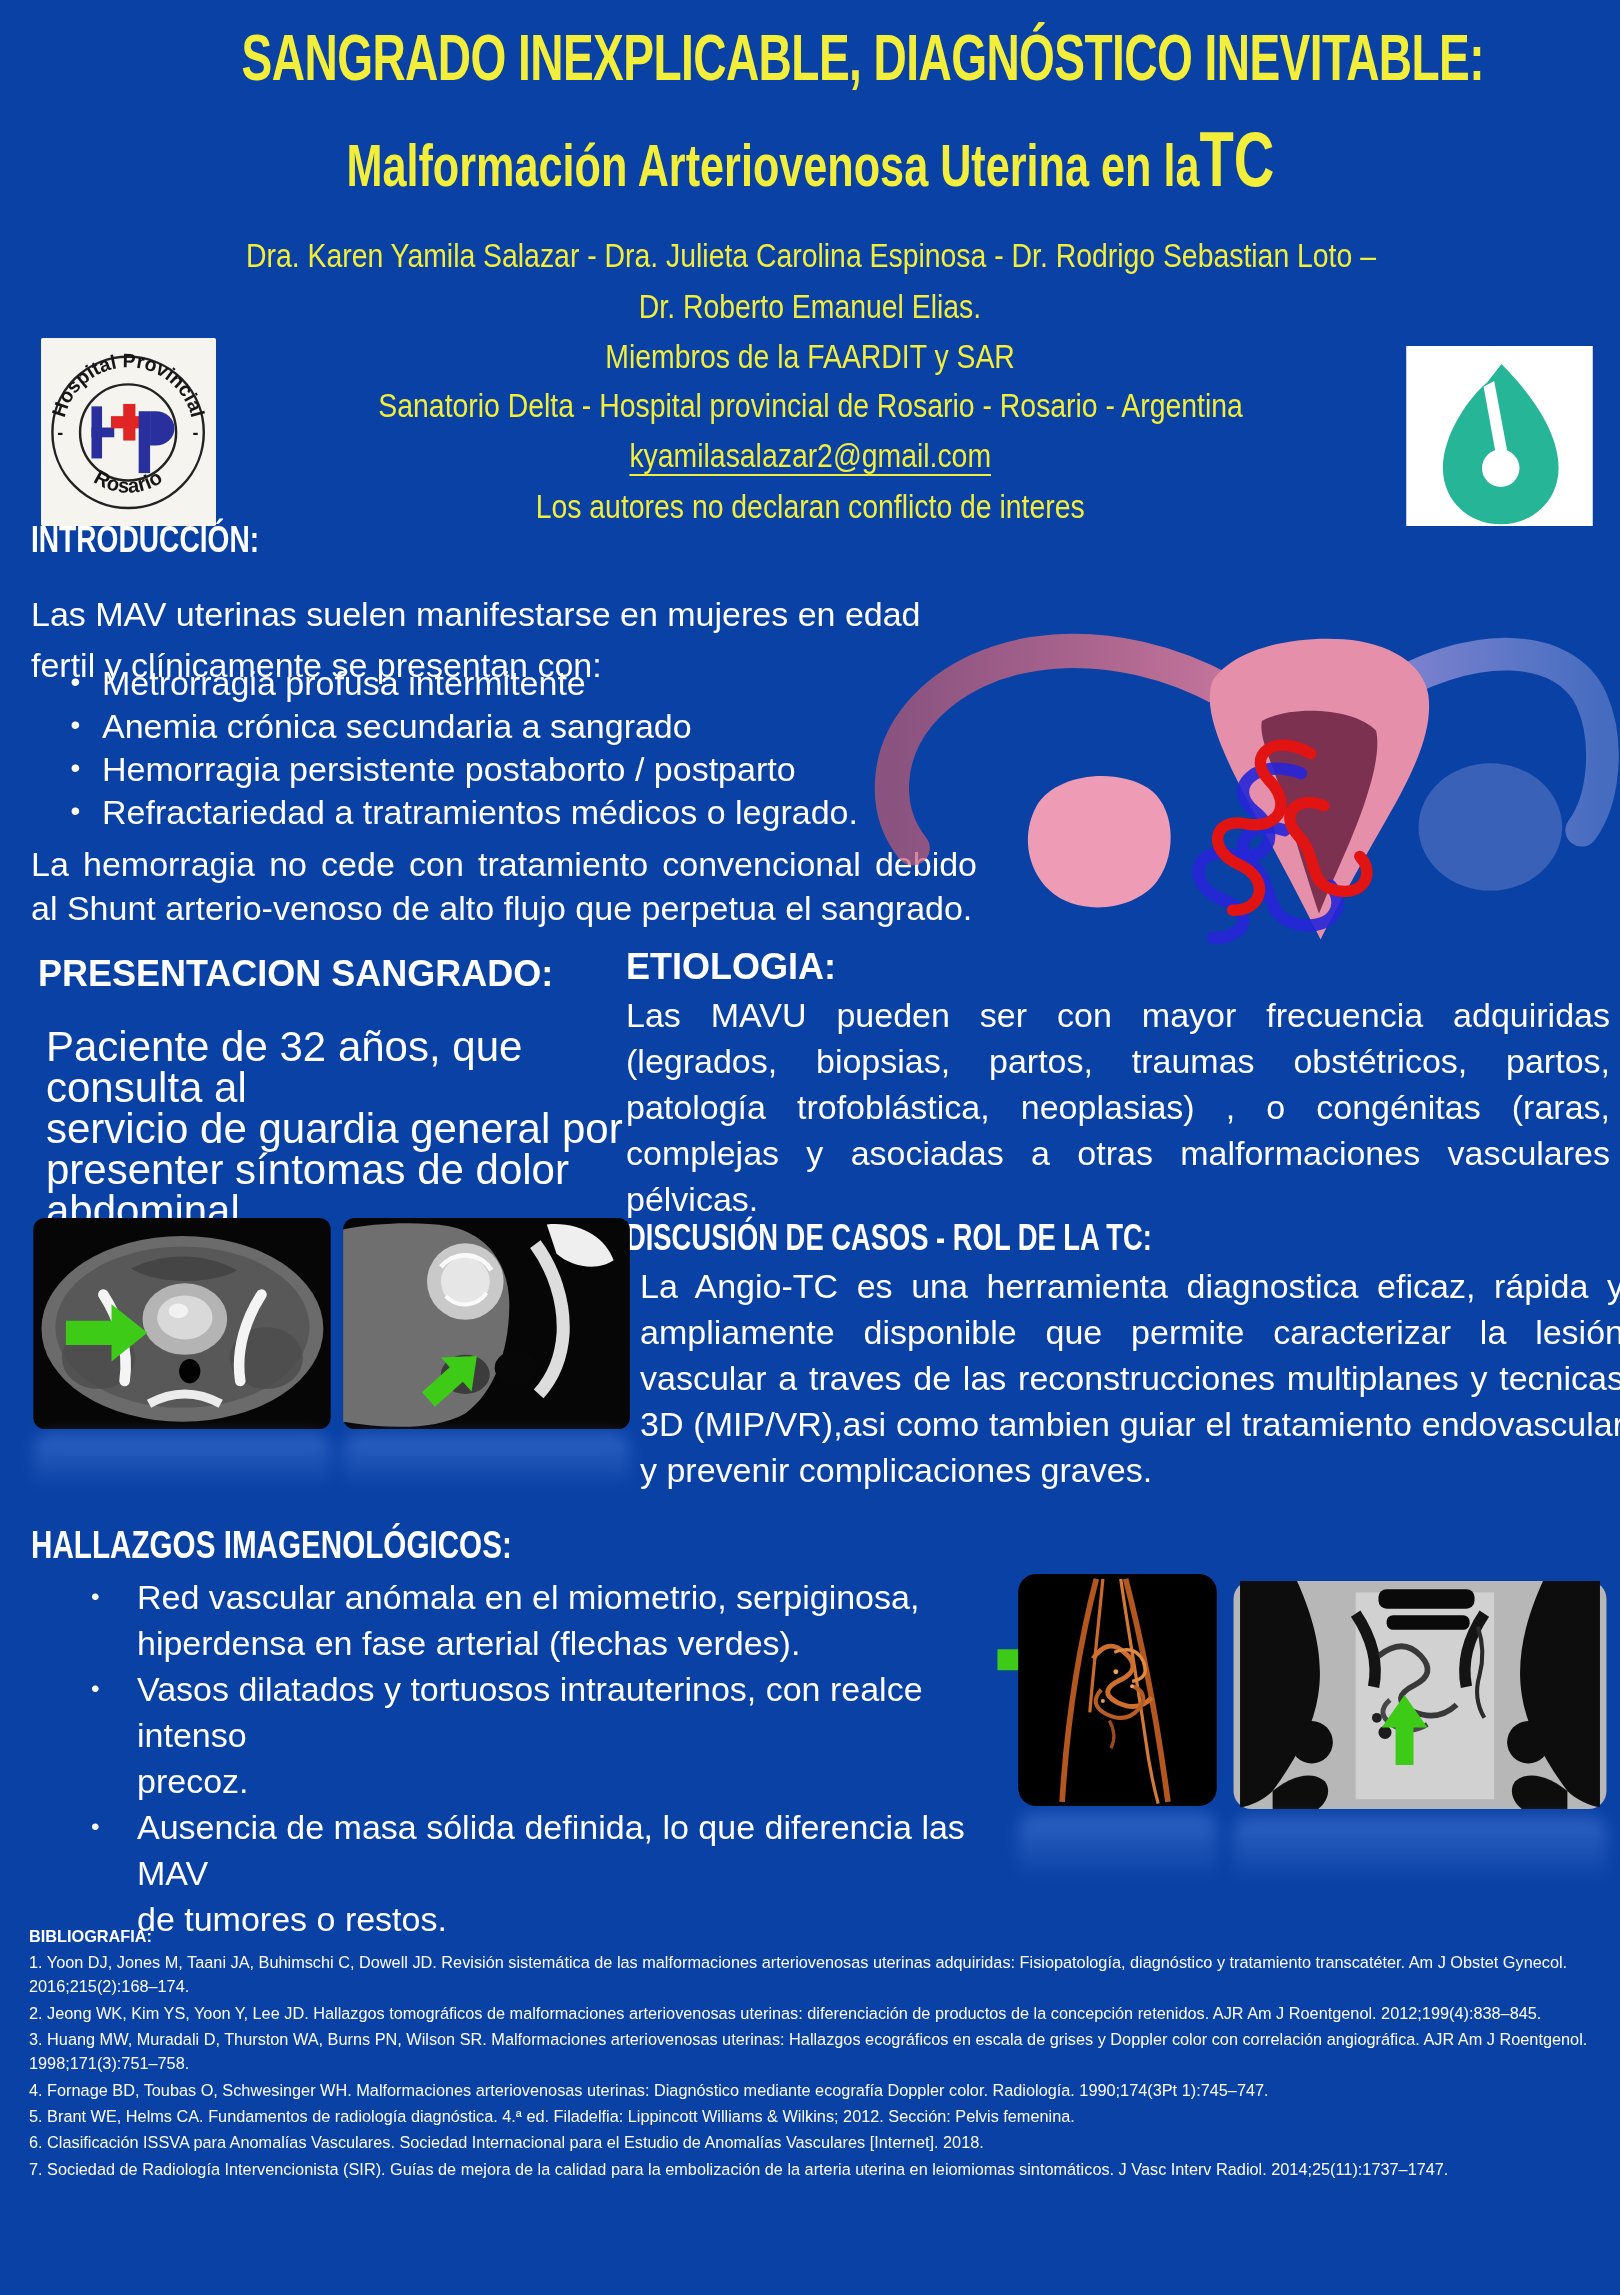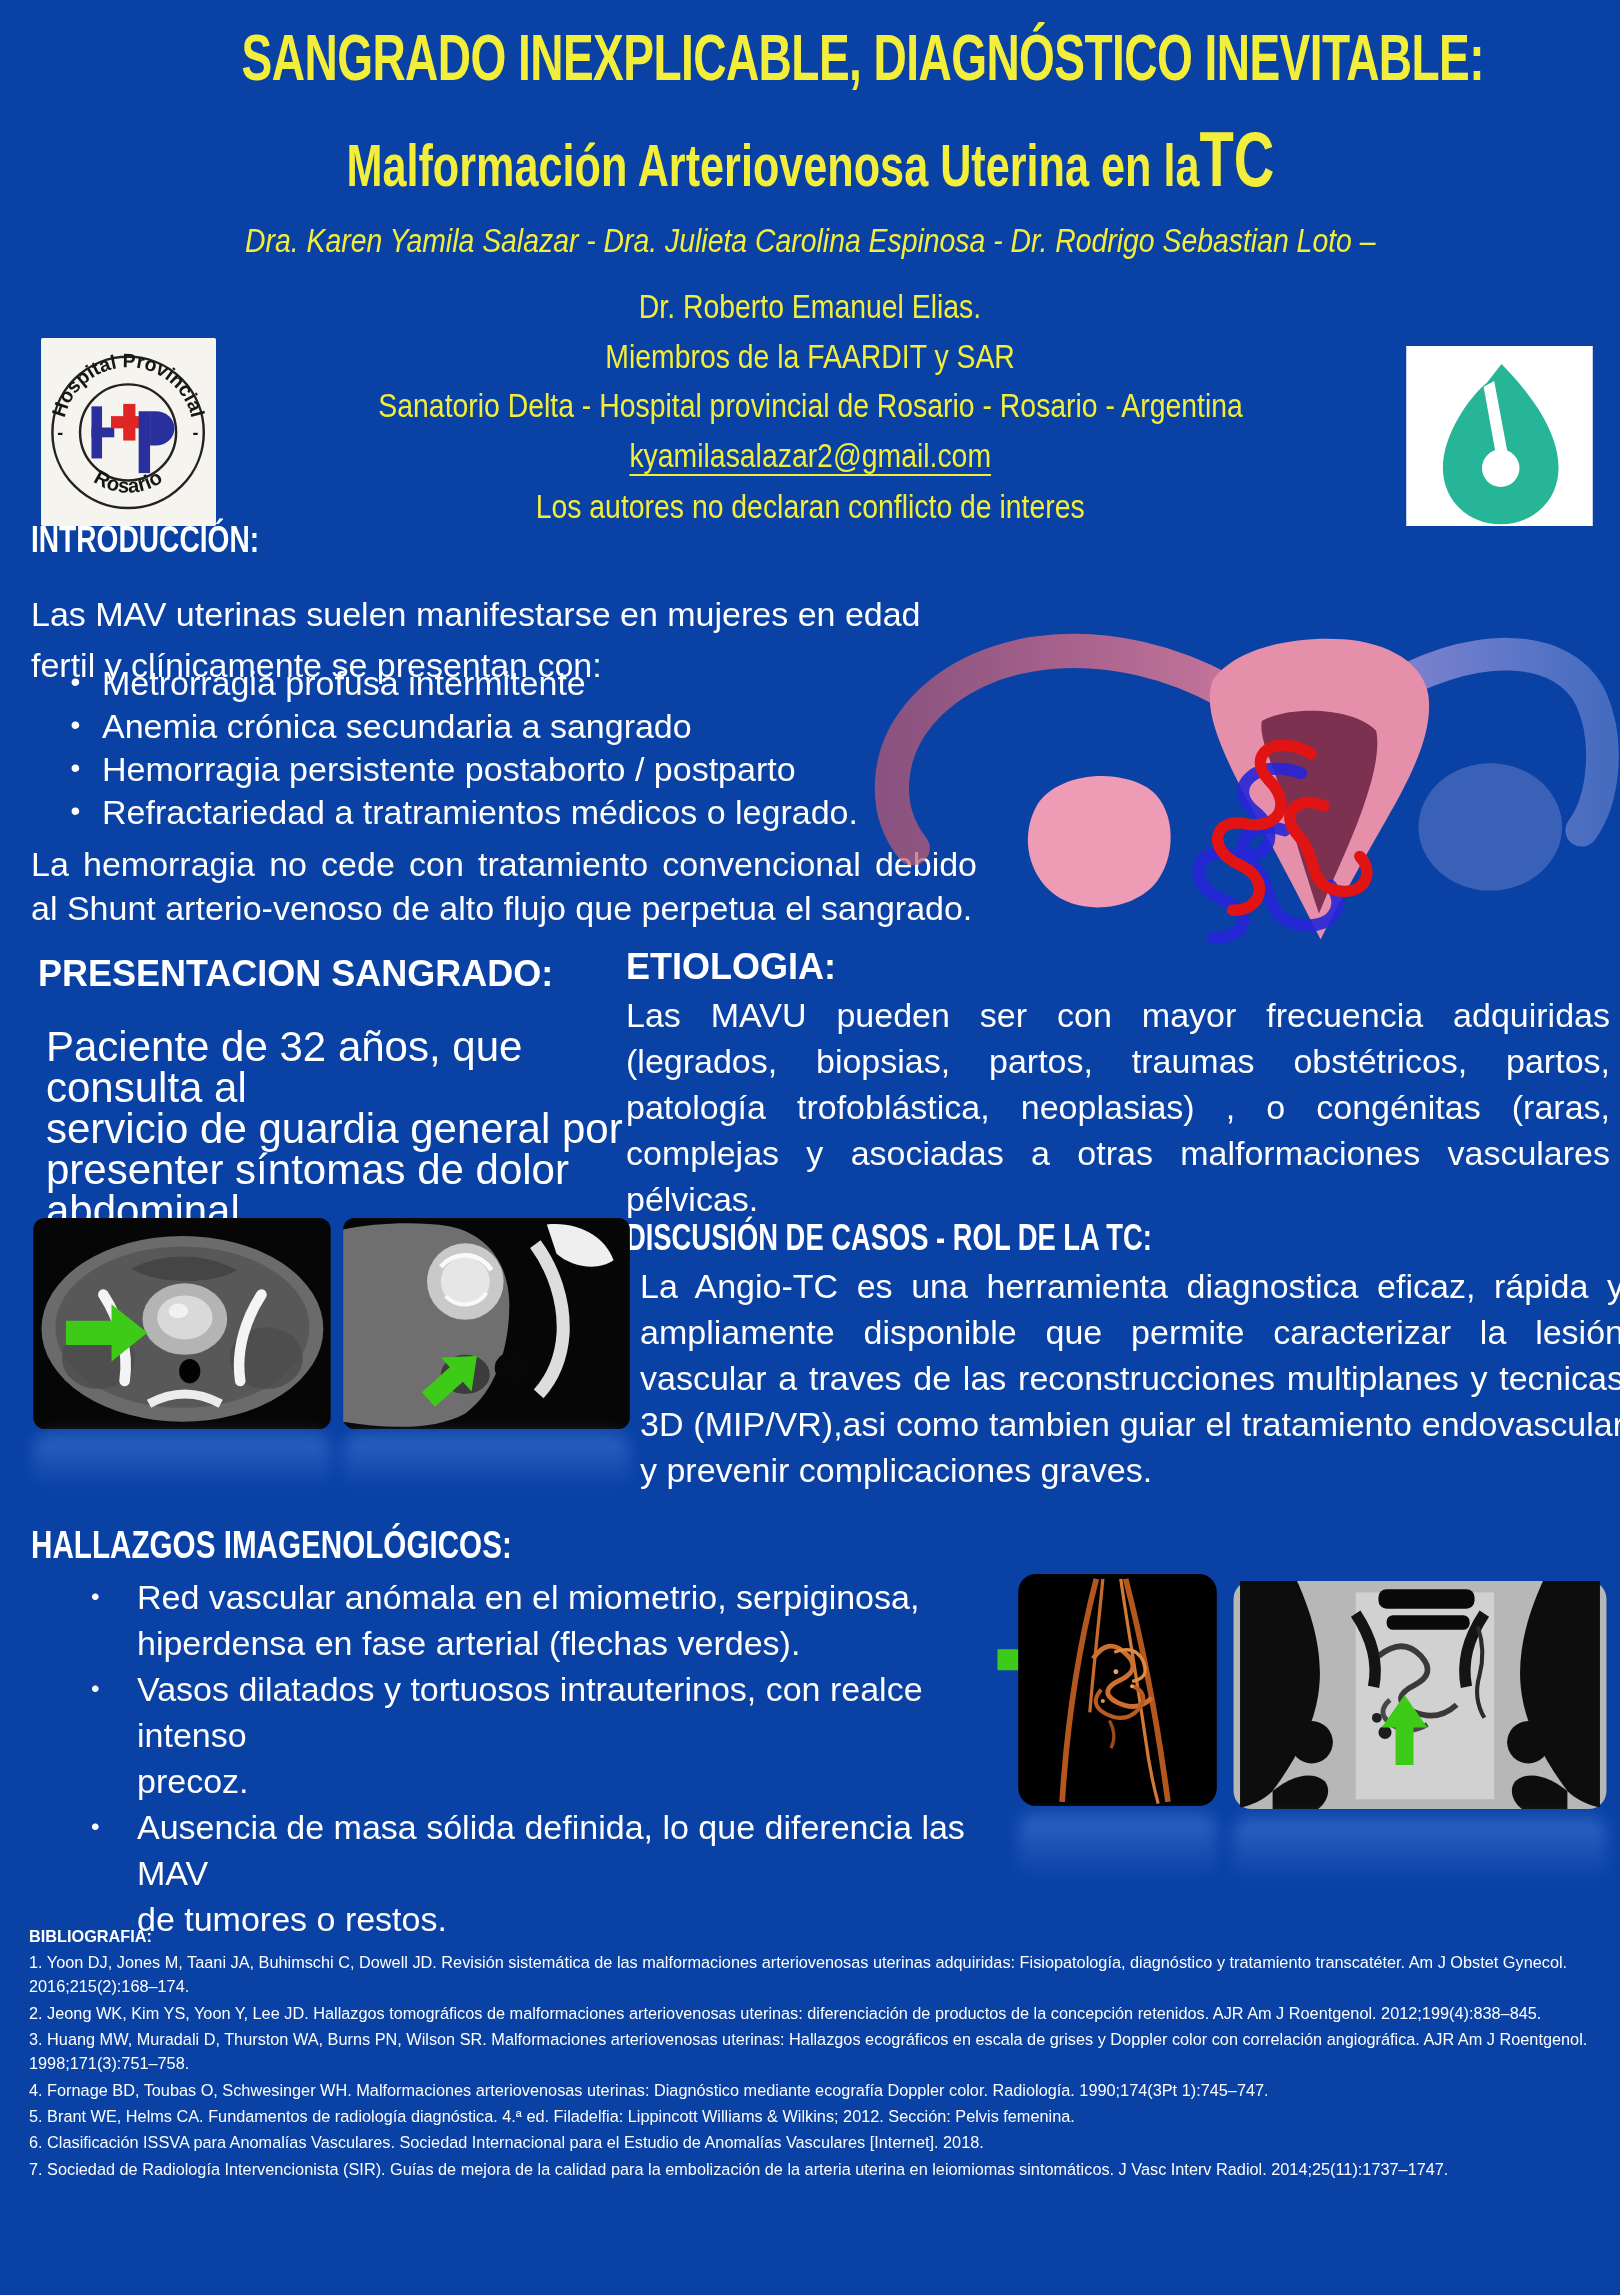--- a/index.html
+++ b/index.html
@@ -40,21 +40,21 @@
 
 <div class="poster">
 
   <div class="abs ctr t1 b yellow">
     <span class="cond-c">SANGRADO INEXPLICABLE, DIAGNÓSTICO INEVITABLE:</span>
   </div>
   <div class="abs ctr t2 b yellow">
     <span class="cond-c"><span>Malformación Arteriovenosa Uterina en la</span><span class="tc">TC</span></span>
   </div>
 
-  <div class="abs ctr auth yellow" style="top:222px;font-style:italic;">
+  <div class="abs ctr auth yellow" style="top:237px;">
     <span class="cond-a">Dra. Karen Yamila Salazar - Dra. Julieta Carolina Espinosa - Dr. Rodrigo Sebastian Loto –</span>
   </div>
   <div class="abs ctr auth yellow" style="top:288px;">
     <span class="cond-a">Dr. Roberto Emanuel Elias.</span>
   </div>
   <div class="abs ctr auth yellow" style="top:338px;">
     <span class="cond-a">Miembros de la FAARDIT y SAR</span>
   </div>
   <div class="abs ctr auth yellow" style="top:387px;">
     <span class="cond-a">Sanatorio Delta - Hospital provincial de Rosario - Rosario - Argentina</span>

